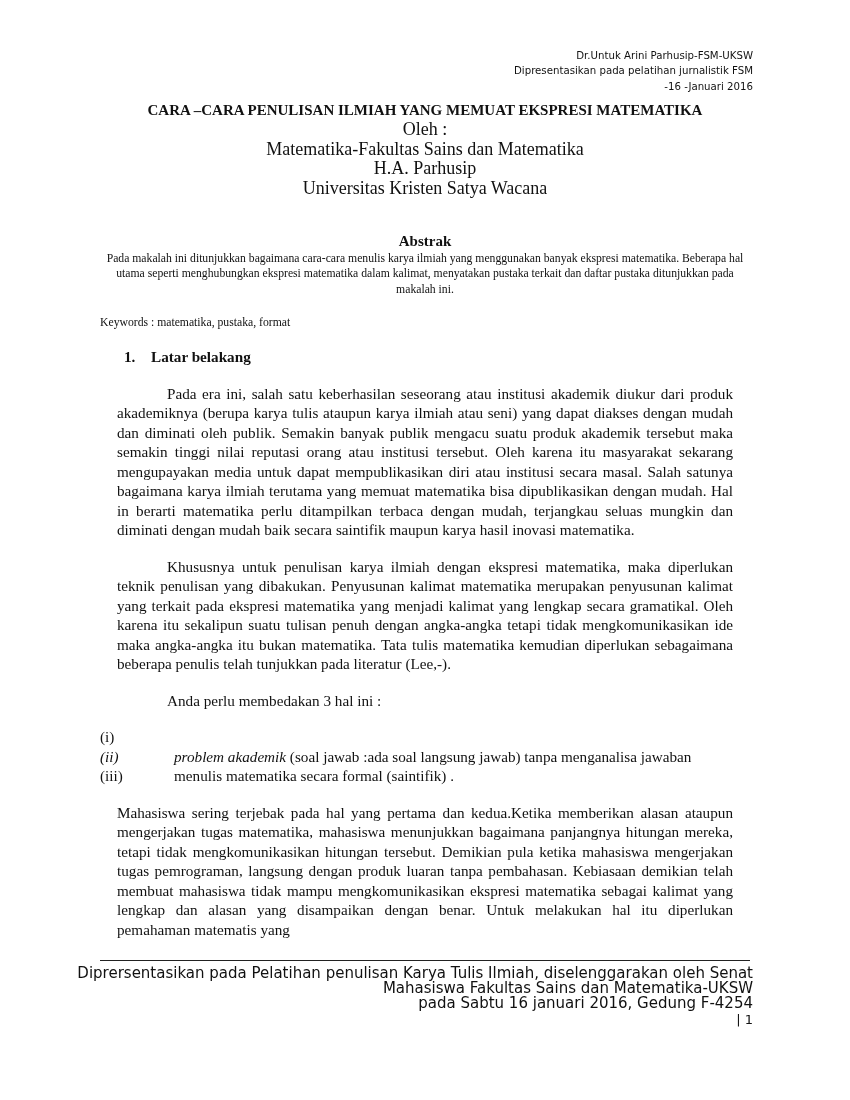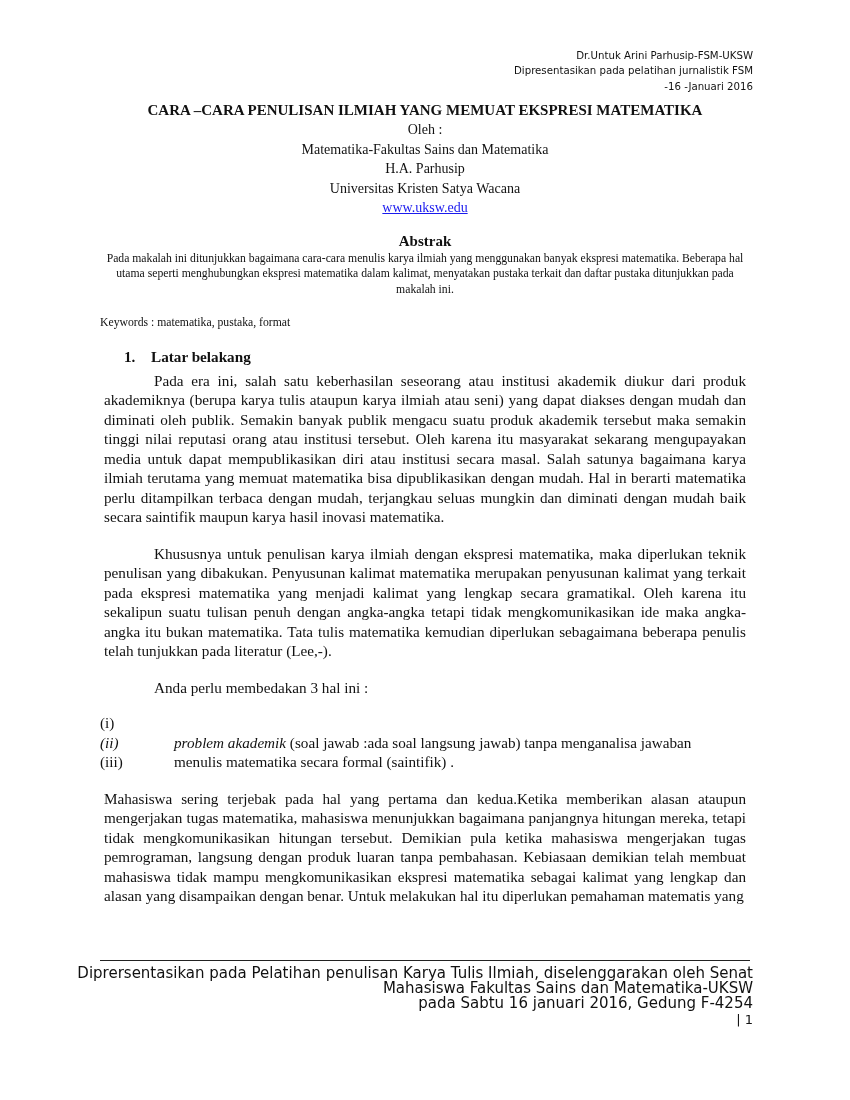--- a/index.html
+++ b/index.html
@@ -4,33 +4,33 @@
 <style>
   html, body { margin: 0; padding: 0; background: #ffffff; }
   body { width: 850px; height: 1100px; position: relative; overflow: hidden; color: #111; }
   .serif { font-family: "Liberation Serif", "DejaVu Serif", serif; }
   .sans { font-family: "DejaVu Sans", "Liberation Sans", sans-serif; }
 
   .header { position: absolute; right: 97px; top: 48px; text-align: right; font-size: 10.2px; line-height: 15.3px; }
 
   .title-block { position: absolute; left: 100px; width: 650px; top: 101px; text-align: center; }
   .title { font-weight: bold; font-size: 15px; line-height: 19px; margin: 0; }
-  .title-line { font-size: 14px; line-height: 19.5px; }
+  .title-line { font-size: 18px; line-height: 19.5px; }
   .url { color: #1a1aee; text-decoration: underline; cursor: pointer; }
 
   .abstract { position: absolute; left: 100px; width: 650px; top: 232px; text-align: center; }
   .abstract-heading { font-weight: bold; font-size: 15px; line-height: 19px; }
   .abstract-body { font-size: 11.7px; line-height: 15.4px; }
 
   .keywords { position: absolute; left: 100px; top: 315px; font-size: 11.7px; line-height: 15px; }
 
   .body { position: absolute; left: 100px; width: 650px; top: 347px; font-size: 15.2px; line-height: 19.5px; }
   .section-heading { font-weight: bold; margin-left: 24px; }
   .section-num { display: inline-block; width: 27px; }
-  .para { text-align: justify; margin: 4px; }
+  .para { text-align: justify; margin: 17px; }
   .indent { text-indent: 50px; }
   .gap { margin-top: 17px; }
 
   .list { margin-top: 16px; }
   .list-item { display: flex; }
   .list-marker { width: 74px; flex: none; }
   .list-text { flex: 1; text-align: justify; }
   .italic { font-style: italic; }
 
   .footer-rule { position: absolute; left: 100px; width: 650px; top: 960px; height: 0; border-top: 1.3px solid #222; }
@@ -45,21 +45,20 @@
   <div>Dipresentasikan pada pelatihan jurnalistik FSM</div>
   <div>-16 -Januari 2016</div>
 </div>
 
 <div class="title-block serif">
   <div class="title">CARA –CARA PENULISAN ILMIAH YANG MEMUAT EKSPRESI MATEMATIKA</div>
   <div class="title-line">Oleh :</div>
   <div class="title-line">Matematika-Fakultas Sains dan Matematika</div>
   <div class="title-line">H.A. Parhusip</div>
   <div class="title-line">Universitas Kristen Satya Wacana</div>
-  <div class="title-line"><span class="url">www.uksw.edu</span></div>
 </div>
 
 <div class="abstract serif">
   <div class="abstract-heading">Abstrak</div>
   <div class="abstract-body">Pada makalah ini ditunjukkan bagaimana cara-cara menulis karya ilmiah yang menggunakan banyak ekspresi matematika. Beberapa hal utama seperti menghubungkan ekspresi matematika dalam kalimat, menyatakan pustaka terkait dan daftar pustaka ditunjukkan pada makalah ini.</div>
 </div>
 
 <div class="keywords serif">Keywords : matematika, pustaka, format</div>
 
 <div class="body serif">

